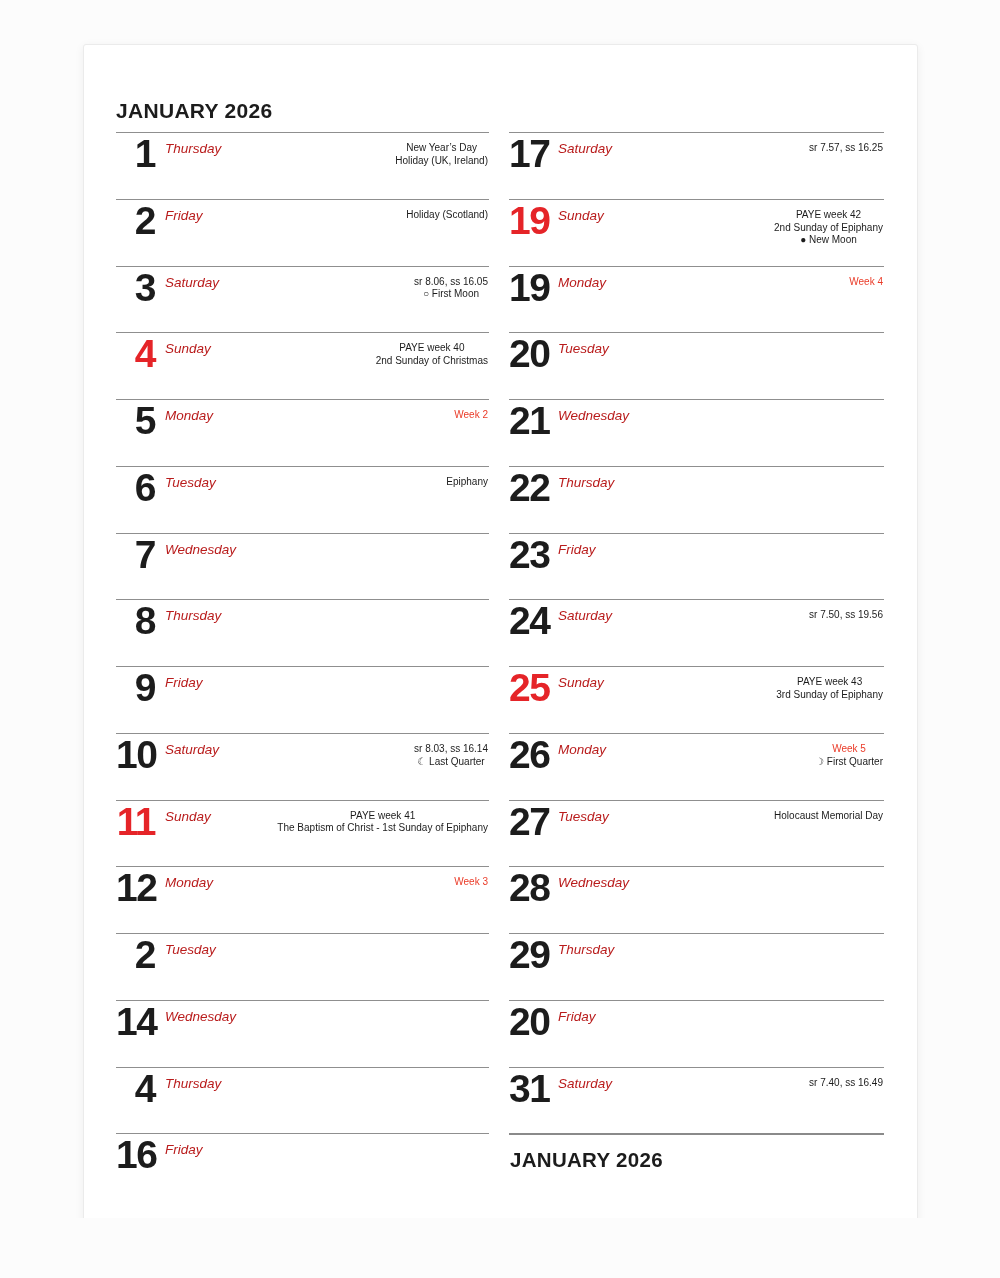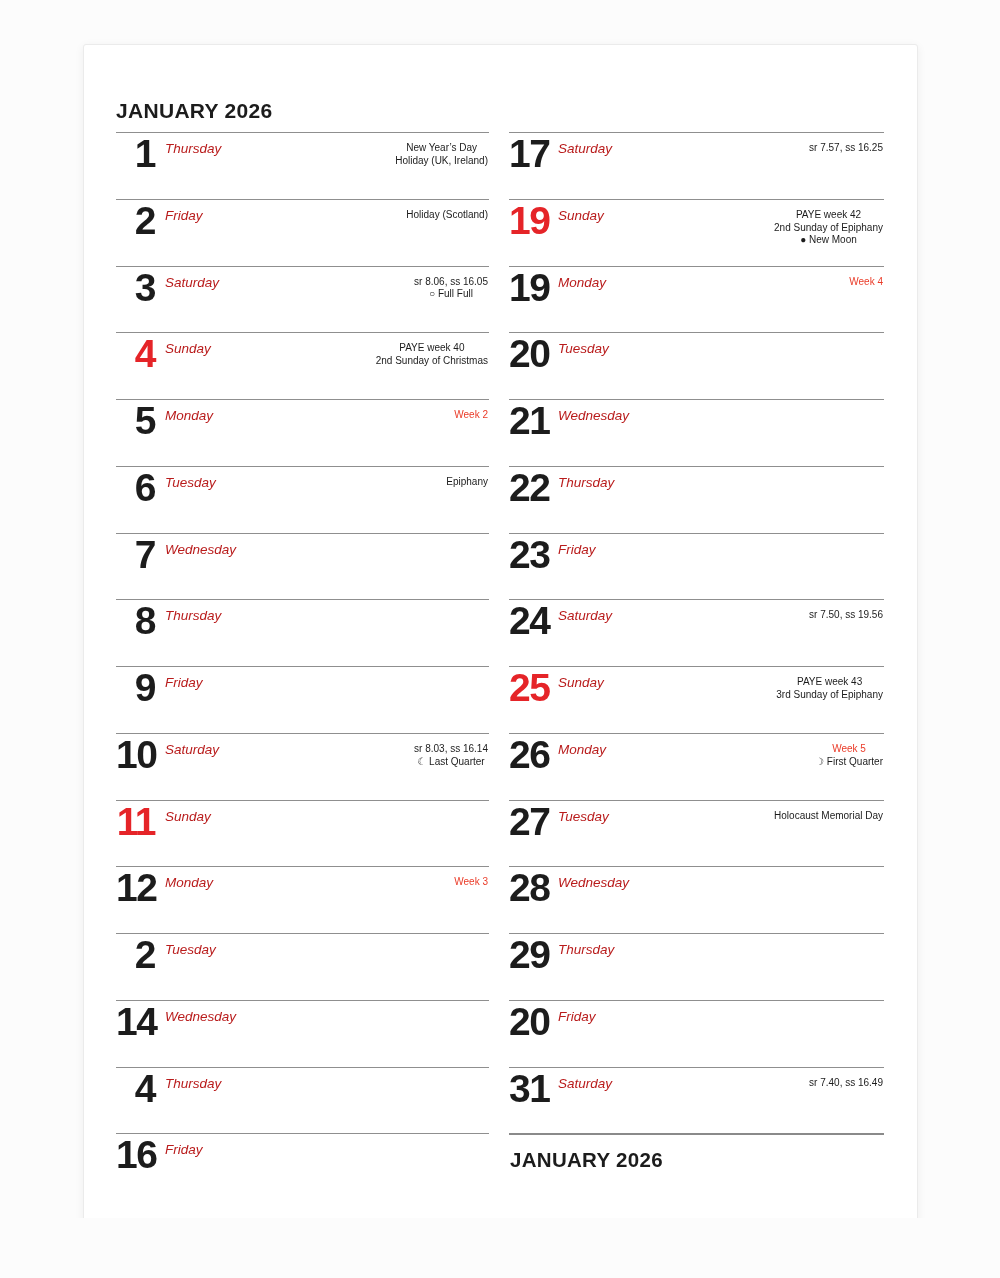--- a/index.html
+++ b/index.html
@@ -86,21 +86,21 @@
     <div class="dayname">Friday</div>
     <div class="notes">
                 <div class="note-line">Holiday (Scotland)</div>
               </div>
   </div>
             <div class="row">
     <div class="num">3</div>
     <div class="dayname">Saturday</div>
     <div class="notes">
                 <div class="note-line">sr 8.06, ss 16.05</div>
-                <div class="note-line">○ Full Full</div>
+                <div class="note-line">○ First Moon</div>
               </div>
   </div>
             <div class="row">
     <div class="num red">4</div>
     <div class="dayname">Sunday</div>
     <div class="notes">
                 <div class="note-line">PAYE week 40</div>
                 <div class="note-line">2nd Sunday of Christmas</div>
               </div>
   </div>
@@ -137,20 +137,24 @@
     <div class="num">10</div>
     <div class="dayname">Saturday</div>
     <div class="notes">
                 <div class="note-line">sr 8.03, ss 16.14</div>
                 <div class="note-line">☾ Last Quarter</div>
               </div>
   </div>
             <div class="row">
     <div class="num red">11</div>
     <div class="dayname">Sunday</div>
+    <div class="notes">
+                <div class="note-line">PAYE week 41</div>
+                <div class="note-line">The Baptism of Christ - 1st Sunday of Epiphany</div>
+              </div>
   </div>
             <div class="row">
     <div class="num">12</div>
     <div class="dayname">Monday</div>
     <div class="notes">
                 <div class="note-line red-week">Week 3</div>
               </div>
   </div>
             <div class="row">
     <div class="num">2</div>

